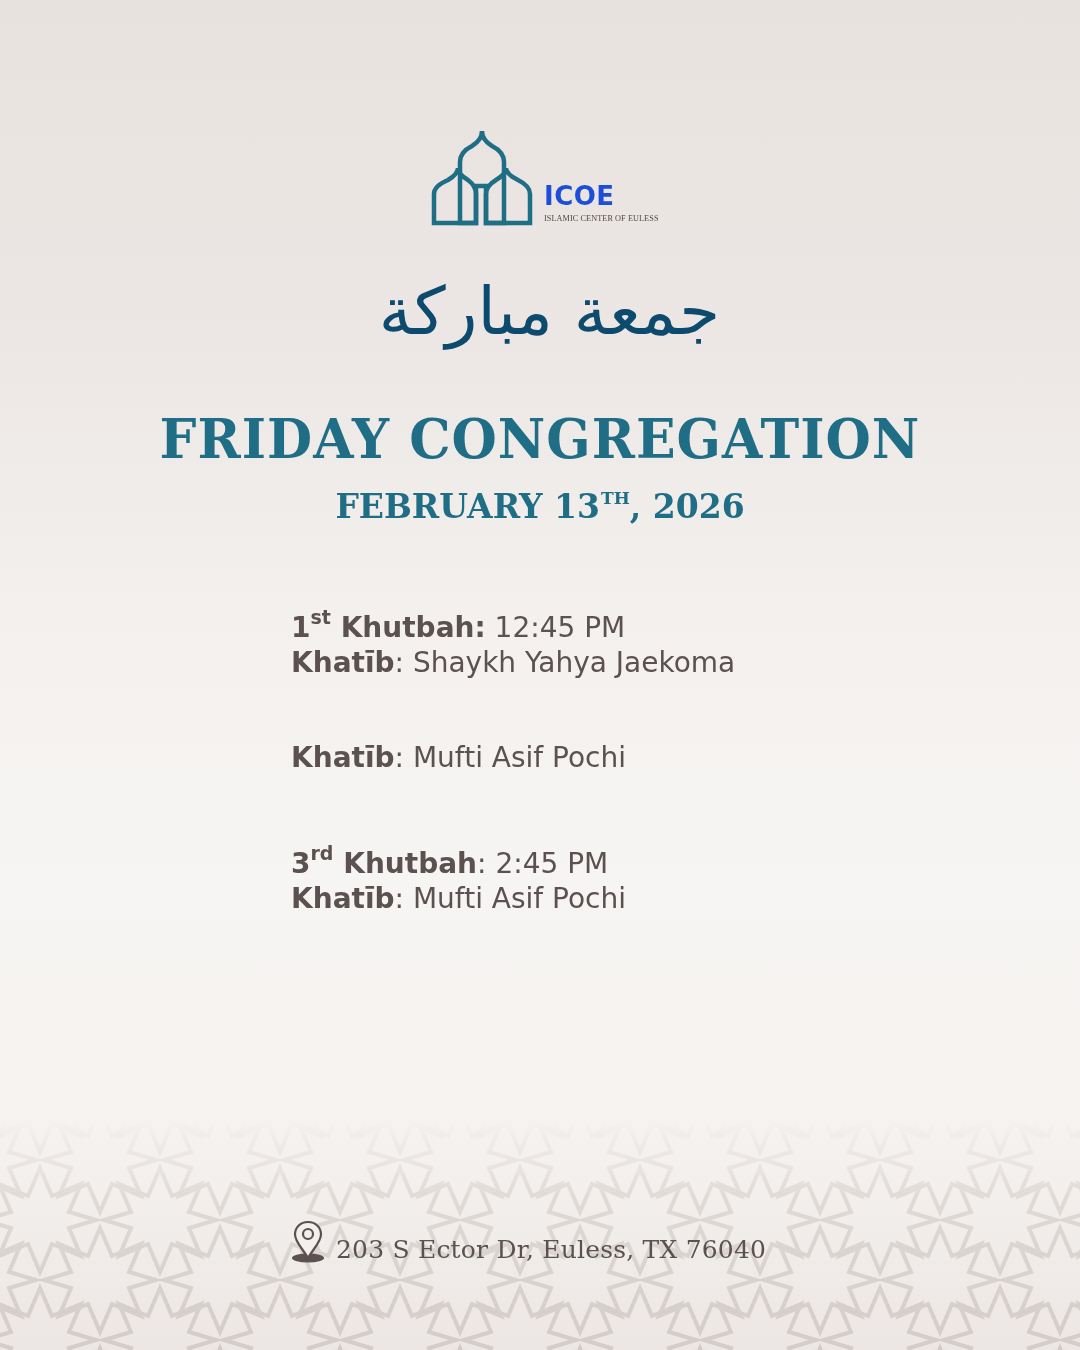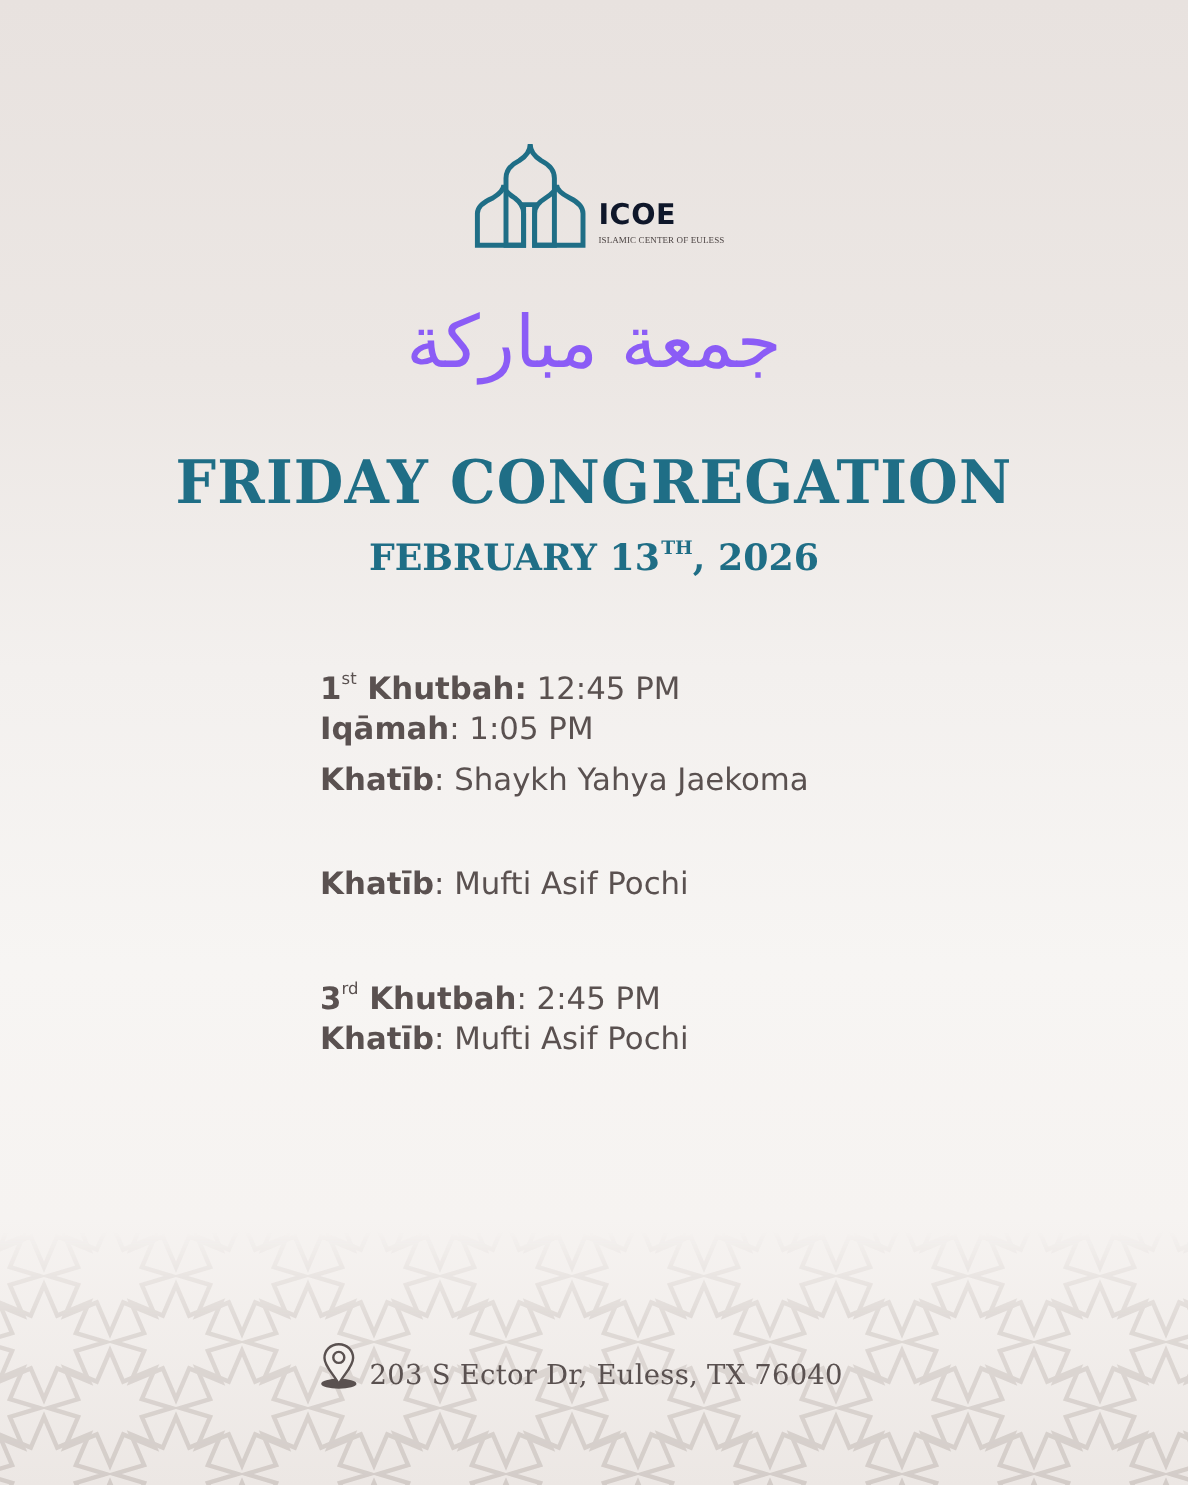--- a/index.html
+++ b/index.html
@@ -23,40 +23,39 @@
       width: 250px; height: 100px;
     }
     .logo svg.bldg { position: absolute; left: 0; top: 0; }
     .logo-acronym {
       position: absolute;
       left: 114px; top: 53px;
       font-family: "DejaVu Sans", sans-serif;
       font-weight: bold;
       font-size: 26px;
       letter-spacing: 0.5px;
-      color: #0f172a;
+      color: #1d4ed8;
     }
     .logo-full {
       position: absolute;
       left: 114px; top: 86px;
       font-family: Liberation Serif, serif;
       font-size: 8.2px;
       color: #4f4746;
       letter-spacing: 0.1px;
       white-space: nowrap;
     }
     .calligraphy {
       position: absolute;
       left: 360px; top: 252px;
       width: 360px; height: 120px;
-      text-align: center;
       direction: rtl;
       font-family: "DejaVu Sans", sans-serif;
       font-size: 66px;
-      color: #8b5cf6;
+      color: #0c4a6e;
       line-height: 120px;
     }
     .title {
       position: absolute;
       left: 0; right: 0; top: 408px;
       text-align: center;
       font-family: "DejaVu Serif", serif;
       font-size: 52px;
       letter-spacing: 1px;
       color: #1f6e86;
@@ -76,21 +75,21 @@
     .schedule {
       position: absolute;
       left: 291px; top: 594px;
       color: #5a5150;
       font-family: "DejaVu Sans", sans-serif;
       font-size: 28px;
     }
     .block { margin-bottom: 49px; }
     .line { height: 46px; line-height: 46px; white-space: nowrap; }
     .line b { font-weight: bold; color: #5a5150; }
-    .line sup { font-size: 15px; vertical-align: 13px; font-weight: normal; }
+    .line sup { font-size: 19px; vertical-align: 13px; font-weight: bold; }
     .address {
       position: absolute;
       left: 290px; top: 1220px;
       display: flex; align-items: flex-end;
       color: #5a5150;
     }
     .address-text {
       font-family: "DejaVu Serif", serif;
       font-size: 25px;
       margin-left: 10px;
@@ -133,21 +132,20 @@
 
 <div class="calligraphy">جمعة مباركة</div>
 
 <h1 class="title">FRIDAY CONGREGATION</h1>
 
 <div class="date"><span>FEBRUARY 13</span><sup>TH</sup><span>, 2026</span></div>
 
 <div class="schedule">
   <div class="block">
     <div class="line"><b><span>1</span><sup>st</sup> <span>Khutbah:</span></b><span> 12:45 PM</span></div>
-    <div class="line"><b>Iqāmah</b><span>: 1:05 PM</span></div>
     <div class="line"><b>Khatīb</b><span>: Shaykh Yahya Jaekoma</span></div>
   </div>
   <div class="block">
     <div class="line"><b>Khatīb</b><span>: Mufti Asif Pochi</span></div>
   </div>
   <div class="block">
     <div class="line"><b><span>3</span><sup>rd</sup> <span>Khutbah</span></b><span>: 2:45 PM</span></div>
     <div class="line"><b>Khatīb</b><span>: Mufti Asif Pochi</span></div>
   </div>
 </div>

